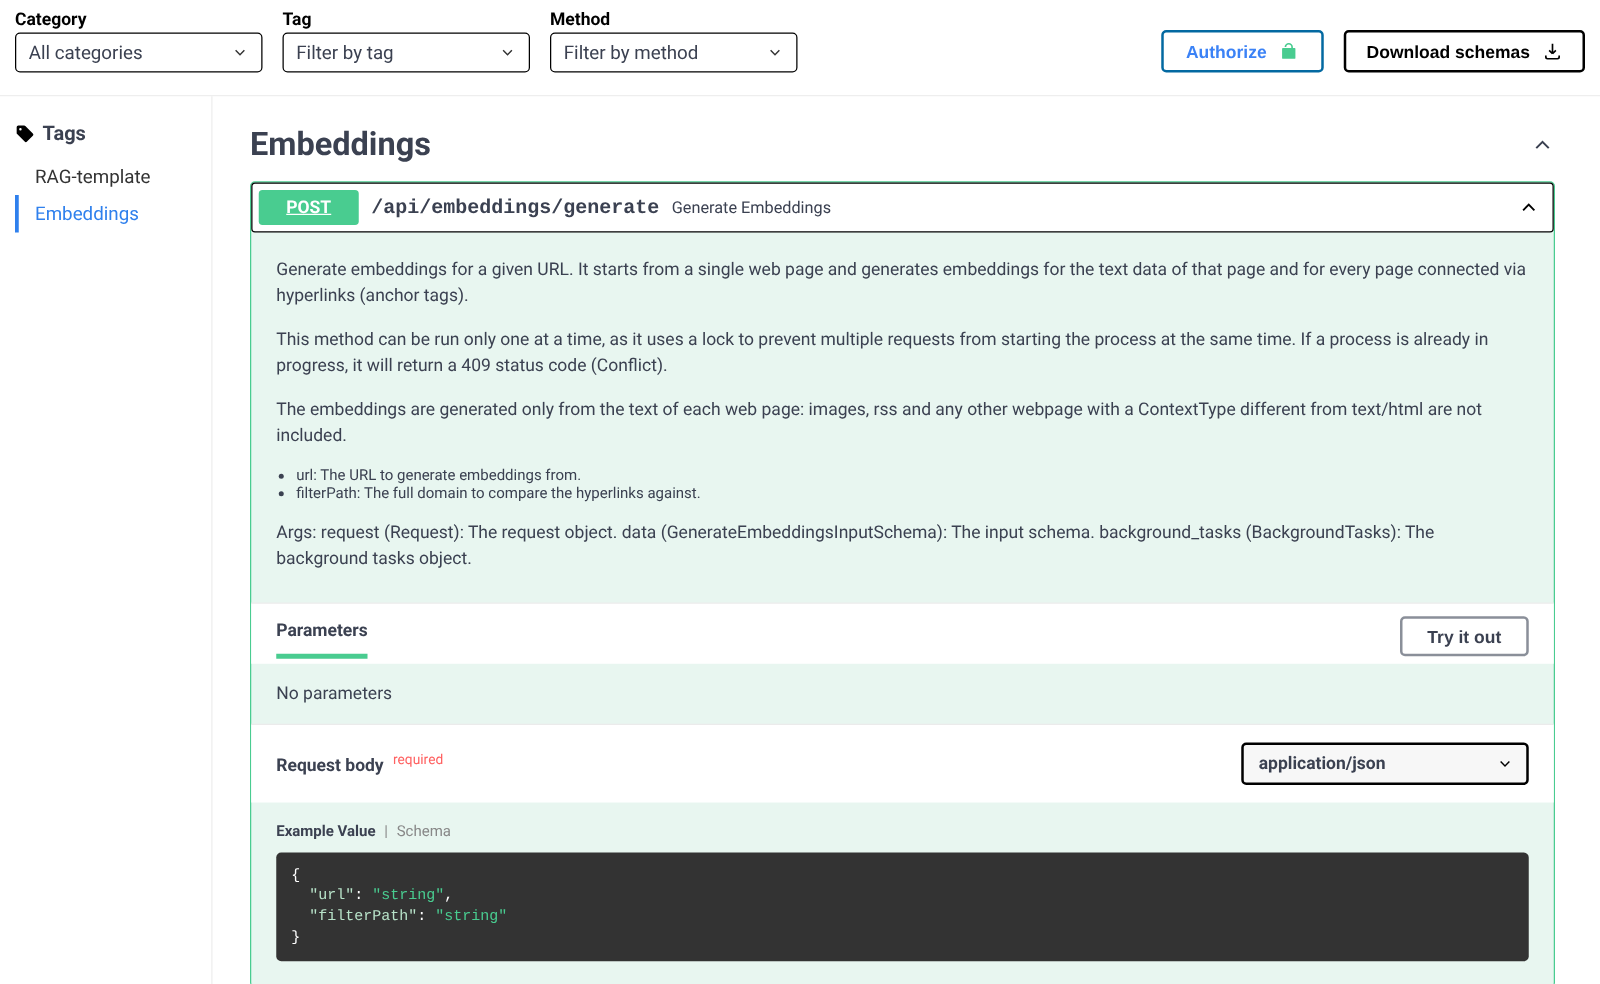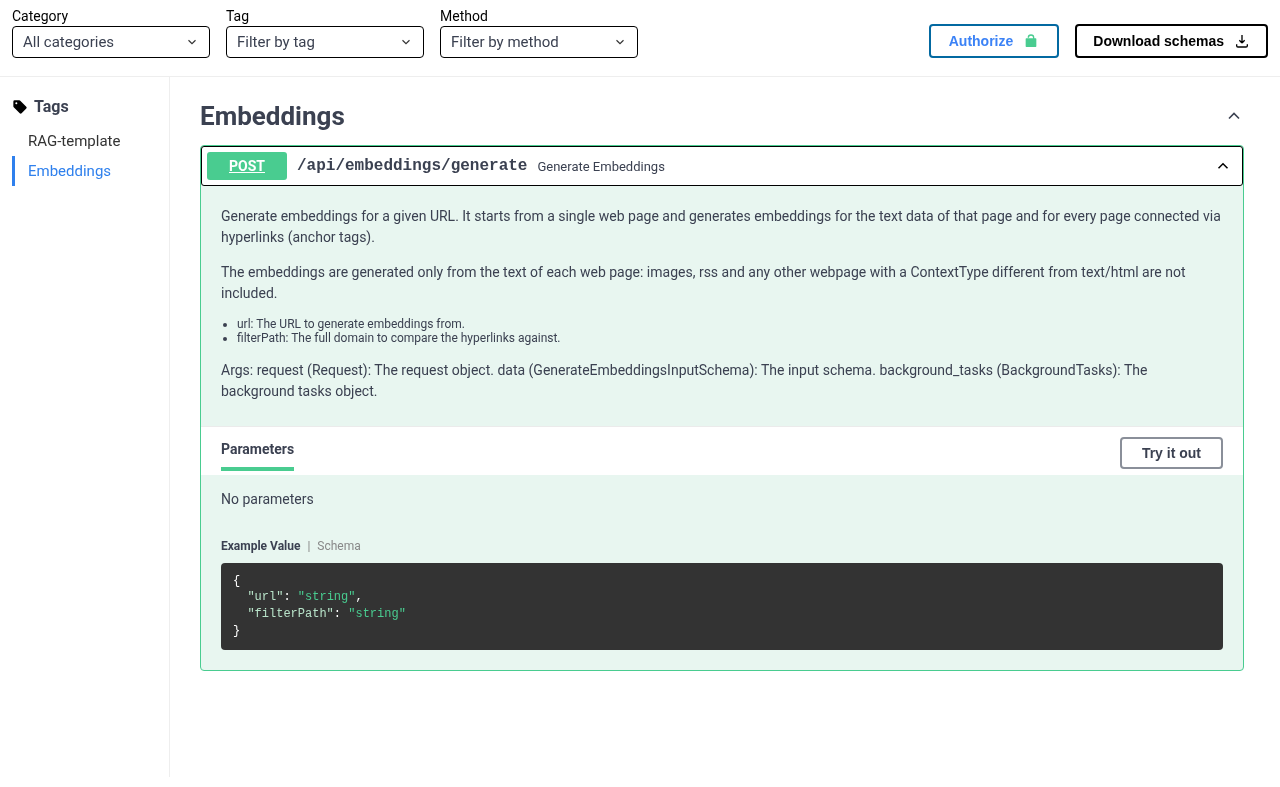--- a/index.html
+++ b/index.html
@@ -1,20 +1,20 @@
 <!DOCTYPE html>
 <html><head>
 <meta charset="utf-8">
 <style>
 * { box-sizing: border-box; margin: 0; padding: 0; }
 body { font-family: -apple-system, BlinkMacSystemFont, "Segoe UI", Roboto, sans-serif; font-size: 14px; color: #3b4151; background: #fff; }
 
 .topbar { display: flex; align-items: flex-end; padding: 8px 12px 18px; gap: 16px; border-bottom: 1px solid #eee; }
 .filter-group { display: flex; flex-direction: column; }
-.filter-label { font-size: 14px; font-weight: 400; color: #000; margin-bottom: 2px; }
+.filter-label { font-size: 14px; font-weight: 700; color: #000; margin-bottom: 2px; }
 .filter-select { position: relative; width: 198px; height: 32px; border: 1px solid #000; border-radius: 4px; background: #fff; display: flex; align-items: center; padding: 0 10px; cursor: pointer; font-size: 15px; }
 .filter-select .chev { position: absolute; right: 10px; top: 50%; transform: translateY(-50%); }
 .search-input { width: 198px; height: 32px; border: 1px solid #000; border-radius: 4px; padding: 0 10px; font-size: 15px; }
 
 .topbar-spacer { flex: 1; }
 
 .authorize-btn { height: 34px; border: 2px solid #0369a1; border-radius: 4px; background: #fff; color: #3b82f6; font-weight: 700; font-size: 14px; padding: 0 18px; display: flex; align-items: center; gap: 10px; cursor: pointer; }
 .download-btn { height: 34px; border: 2px solid #000; border-radius: 4px; background: #fff; color: #000; font-weight: 700; font-size: 14px; padding: 0 16px; display: flex; align-items: center; gap: 10px; cursor: pointer; }
 
 .layout { display: flex; }
@@ -160,34 +160,49 @@
           <span class="chev-up">
             <svg width="18" height="18" viewBox="0 0 24 24" fill="none" stroke="#000" stroke-width="2">
                 <polyline points="18 15 12 9 6 15"></polyline>
               </svg>
           </span>
         </div>
 
         <div class="opblock-body">
           <div class="description">
             <p>Generate embeddings for a given URL. It starts from a single web page and generates embeddings for the text data of that page and for every page connected via hyperlinks (anchor tags).</p>
+            <p>This method can be run only one at a time, as it uses a lock to prevent multiple requests from starting the process at the same time. If a process is already in progress, it will return a 409 status code (Conflict).</p>
             <p>The embeddings are generated only from the text of each web page: images, rss and any other webpage with a ContextType different from text/html are not included.</p>
             <ul>
               <li>url: The URL to generate embeddings from.</li>
               <li>filterPath: The full domain to compare the hyperlinks against.</li>
             </ul>
             <p>Args: request (Request): The request object. data (GenerateEmbeddingsInputSchema): The input schema. background_tasks (BackgroundTasks): The background tasks object.</p>
           </div>
 
           <div class="params-header">
             <span class="params-title">Parameters</span>
             <button class="tryit-btn">Try it out</button>
           </div>
           <div class="no-params">No parameters</div>
 
+          <div class="reqbody-header">
+            <div>
+              <span class="reqbody-title">Request body</span>
+              <span class="required-tag">required</span>
+            </div>
+            <div class="content-select">
+              <span>application/json</span>
+              <span class="chev">
+                <svg width="14" height="14" viewBox="0 0 24 24" fill="none" stroke="#000" stroke-width="2">
+                    <polyline points="6 9 12 15 18 9"></polyline>
+                  </svg>
+              </span>
+            </div>
+          </div>
 
           <div class="example-section">
             <div class="example-tabs">
               <span class="active-tab">Example Value</span>
               <span class="divider">|</span>
               <span class="inactive-tab">Schema</span>
             </div>
             <div class="code-block"><span>{</span>
   <span class="key">"url"</span>: <span class="str">"string"</span>,
   <span class="key">"filterPath"</span>: <span class="str">"string"</span>

